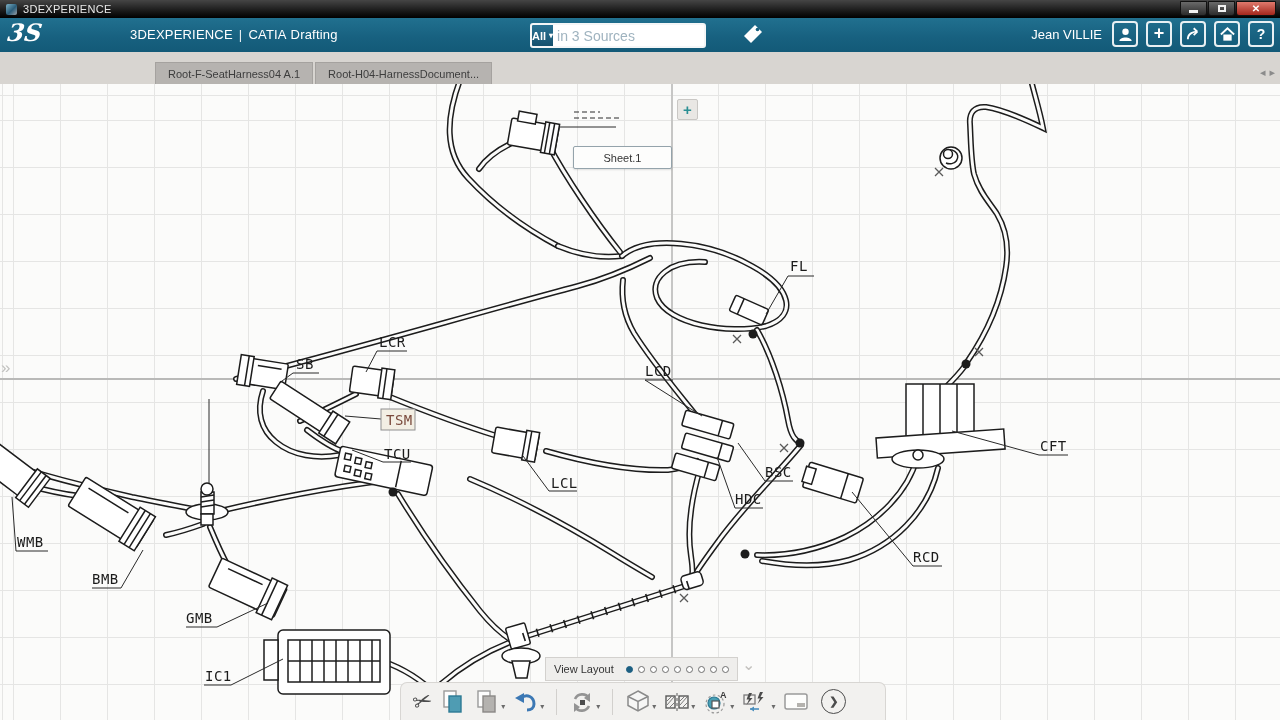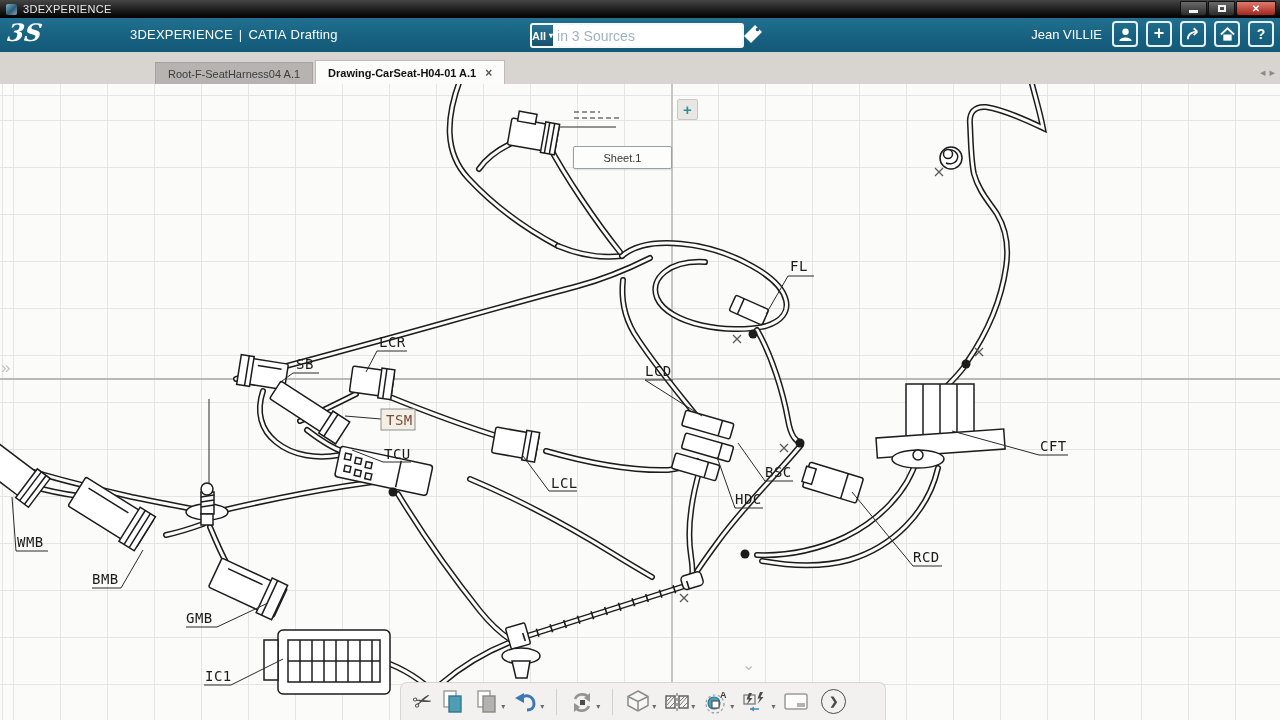--- a/index.html
+++ b/index.html
@@ -22,21 +22,21 @@
 
   
   .appbar { position:absolute; left:0; top:18px; width:1280px; height:34px;
     background:linear-gradient(#21708f,#17607f 60%,#135a78); z-index:30; }
   .logo3ds { position:absolute; left:8px; top:0px; color:#fff; font-family:"DejaVu Serif", serif;
     font-style:italic; font-weight:bold; font-size:24px; transform:skewX(-8deg); }
   .brand { position:absolute; left:130px; top:9px; color:#fff; font-size:13px; letter-spacing:0.2px; }
   .brand b { font-weight:normal; }
   .brand .divider { margin:0 6px; opacity:0.9; }
 
-  .searchbox { position:absolute; left:530px; top:5px; width:214px; height:25px; background:#fff;
+  .searchbox { position:absolute; left:530px; top:5px; width:176px; height:25px; background:#fff;
     border:2px solid #f4f6f7; border-radius:3px; display:flex; align-items:center; overflow:hidden; }
   .allbtn { width:44px; height:100%; background:linear-gradient(#2a7394,#16516e); color:#fff;
     font-size:11px; font-weight:bold; display:flex; align-items:center; justify-content:center; gap:3px; cursor:pointer; }
   .allbtn .caret { font-size:8px; }
   .searchbox input { flex:1; border:none; outline:none; font-size:14px; color:#333; padding:0 4px;
     font-family:"Liberation Sans",sans-serif; }
   .searchbox input::placeholder { color:#9fb3bf; }
   .mag { margin-right:5px; cursor:pointer; flex:0 0 auto; }
 
   .tagicon { position:absolute; left:742px; top:5px; cursor:pointer; }
@@ -175,24 +175,23 @@
       </div>
       <div class="abtn help">?</div>
     </div>
   </div>
 
   <div class="tabbar">
     <div class="tabs">
       <div class="tab">
           <span>Root-F-SeatHarness04 A.1</span>
         </div>
-      <div class="tab active">
-        <span>Drawing-CarSeat-H04-01 A.1</span>
-        <span class="close">×</span>
-      </div>
+      <div class="tab">
+          <span>Root-H04-HarnessDocument...</span>
+        </div>
     </div>
     <div class="tabnav">
       <span>◂</span>
       <span>▸</span>
     </div>
   </div>
 
   <div class="canvas"></div>
   <div class="majorline-h"></div>
   <div class="majorline-v"></div>
@@ -473,20 +472,34 @@
           <text x="205" y="681" class="cadtext">IC1</text>
         </g>
       </g>
   </svg>
 
   <span class="expand-left">»</span>
 
   <div class="sheettab">Sheet.1</div>
   <div class="addsheet">+</div>
 
+  <div class="viewlayout">
+    <span class="vl-label">View Layout</span>
+    <span class="vl-dots" id="vl-dots">
+        <span class="vl-dot on"></span>
+        <span class="vl-dot"></span>
+        <span class="vl-dot"></span>
+        <span class="vl-dot"></span>
+        <span class="vl-dot"></span>
+        <span class="vl-dot"></span>
+        <span class="vl-dot"></span>
+        <span class="vl-dot"></span>
+        <span class="vl-dot"></span>
+      </span>
+  </div>
   <span class="vl-collapse">⌄</span>
 
   <div class="actionbar">
     <div class="tool">
         <span class="scissors">✂</span>
       </div>
     <div class="tool">
       <svg width="26" height="26" viewBox="0 0 26 26">
         <rect x="4" y="2" width="12" height="16" fill="#fdfdfd" stroke="#9a9a9a" stroke-width="1.4"></rect>
         <rect x="9" y="7" width="12" height="16" fill="#4f9cb3" stroke="#2d7a94" stroke-width="1.4"></rect>

